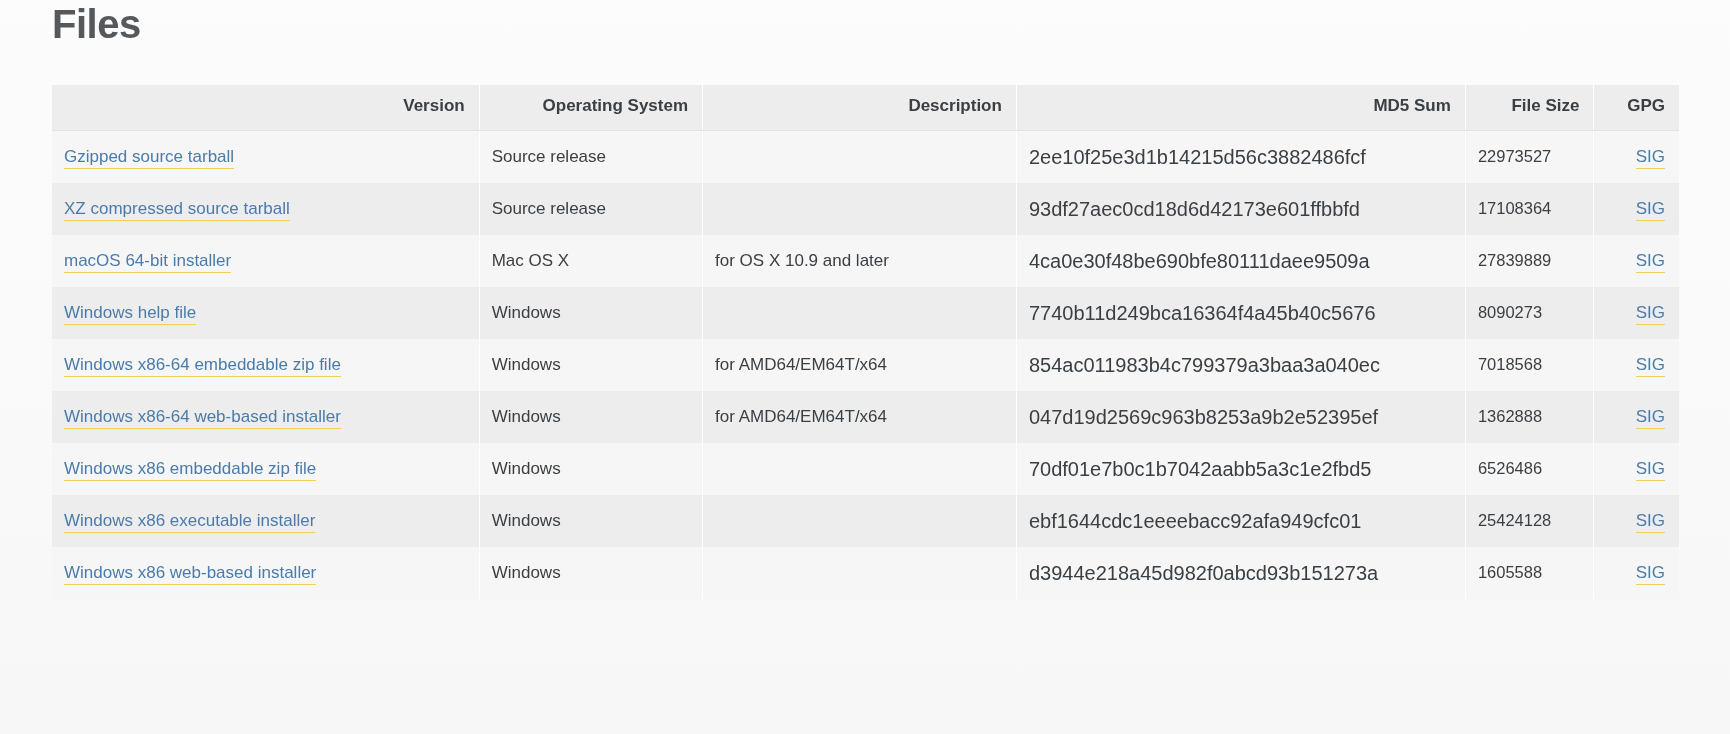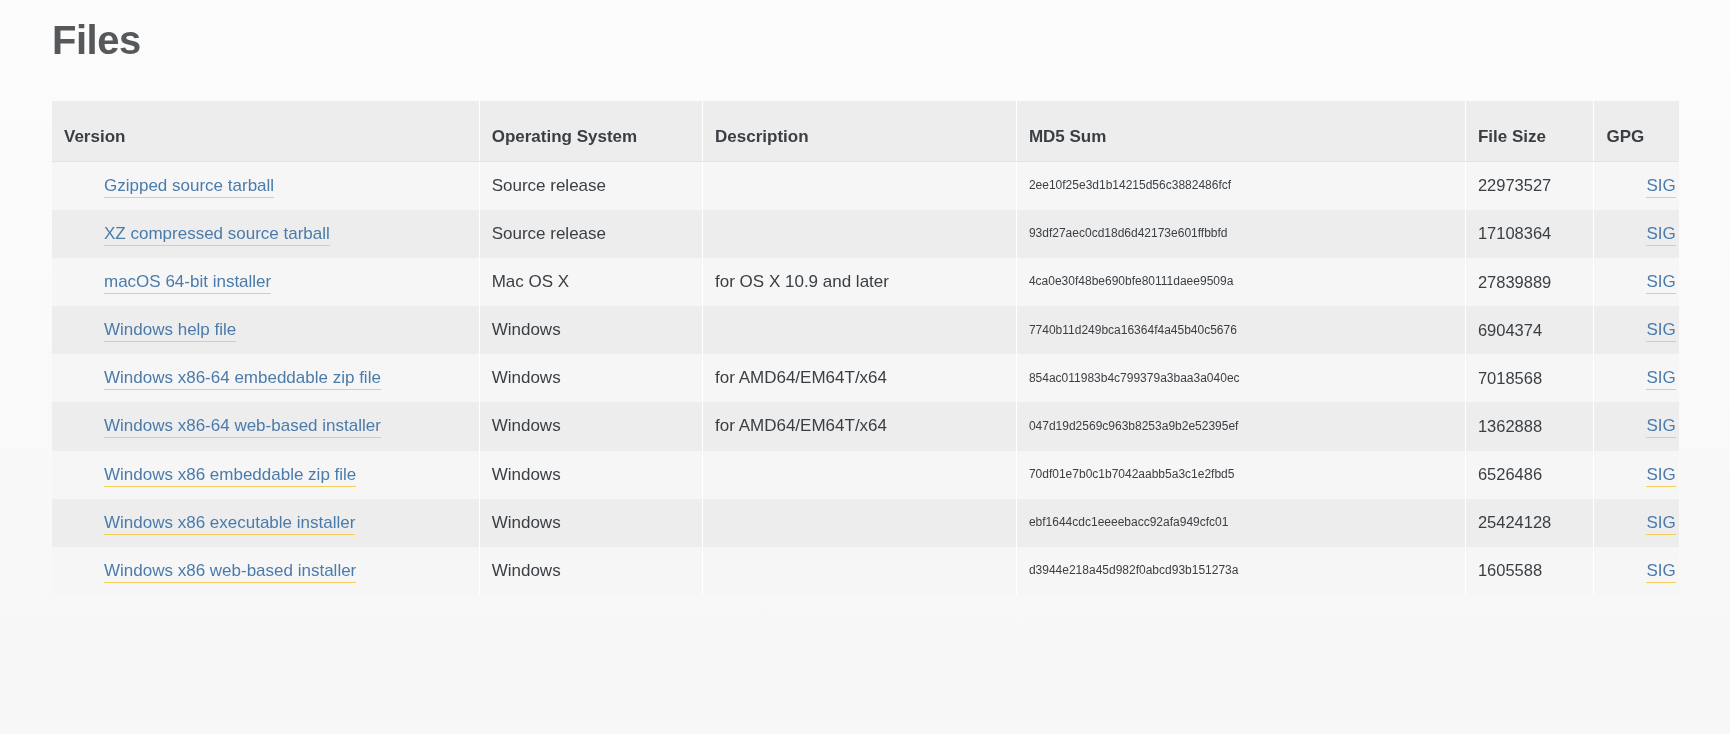--- a/index.html
+++ b/index.html
@@ -22,21 +22,20 @@
     background: linear-gradient(to bottom, #fcfcfc 0%, #f7f7f7 100%);
     box-sizing: border-box;
     padding: 0 52px;
   }
   .page-title {
     font-size: 40px;
     font-weight: bold;
     color: #55595c;
     letter-spacing: -0.5px;
     margin: 0;
-    padding-top: 16px;
     line-height: 1.2;
   }
   .table-wrap {
     margin-top: 37px;
   }
   table.files-table {
     border-collapse: collapse;
     width: 1627px;
     table-layout: fixed;
     font-size: 17px;
@@ -46,22 +45,22 @@
   table.files-table col.c-desc         { width: 288px; }
   table.files-table col.c-md5          { width: 412px; }
   table.files-table col.c-size         { width: 118px; }
   table.files-table col.c-gpg          { width: 78px; }
 
   table.files-table thead th {
     background: #ededed;
     color: #3a3f44;
     font-weight: bold;
     font-size: 17px;
-    text-align: left;
-    padding: 26px 14px 14px 12px;
+    text-align: right;
+    padding: 11px 14px 14px 12px;
     border-right: 1px solid #ffffff;
     border-bottom: 1px solid #e3e3e3;
     vertical-align: middle;
     white-space: nowrap;
   }
   table.files-table thead th:last-child {
     border-right: none;
   }
   table.files-table tbody td {
     padding: 13px 14px 13px 12px;
@@ -74,35 +73,34 @@
     overflow: hidden;
   }
   table.files-table tbody td:last-child {
     border-right: none;
     text-align: right;
   }
   table.files-table tbody tr:nth-child(odd)  td { background: #f6f6f6; }
   table.files-table tbody tr:nth-child(even) td { background: #ededed; }
 
   table.files-table tbody tr td.cell-md5 {
-    font-size: 12px;
+    font-size: 20px;
     color: #3a3f44;
   }
   table.files-table tbody tr td.cell-size {
     font-size: 16.5px;
   }
 
   a.file-link,
   a.sig-link {
     color: #4b7bab;
     text-decoration: none;
     border-bottom: 1.5px solid #f2cf5b;
     padding-bottom: 2px;
     cursor: pointer;
-    margin-left: 40px;
   }
   a.sig-link {
     font-size: 17px;
   }
 </style>
 </head>
 <body>
 
 <div class="page">
 
@@ -151,21 +149,21 @@
             <td class="cell-description">for OS X 10.9 and later</td>
             <td class="cell-md5">4ca0e30f48be690bfe80111daee9509a</td>
             <td class="cell-size">27839889</td>
             <td class="cell-gpg"><a class="sig-link">SIG</a></td>
           </tr>
           <tr>
             <td class="cell-version"><a class="file-link">Windows help file</a></td>
             <td class="cell-os">Windows</td>
             <td class="cell-description"></td>
             <td class="cell-md5">7740b11d249bca16364f4a45b40c5676</td>
-            <td class="cell-size">6904374</td>
+            <td class="cell-size">8090273</td>
             <td class="cell-gpg"><a class="sig-link">SIG</a></td>
           </tr>
           <tr>
             <td class="cell-version"><a class="file-link">Windows x86-64 embeddable zip file</a></td>
             <td class="cell-os">Windows</td>
             <td class="cell-description">for AMD64/EM64T/x64</td>
             <td class="cell-md5">854ac011983b4c799379a3baa3a040ec</td>
             <td class="cell-size">7018568</td>
             <td class="cell-gpg"><a class="sig-link">SIG</a></td>
           </tr>

